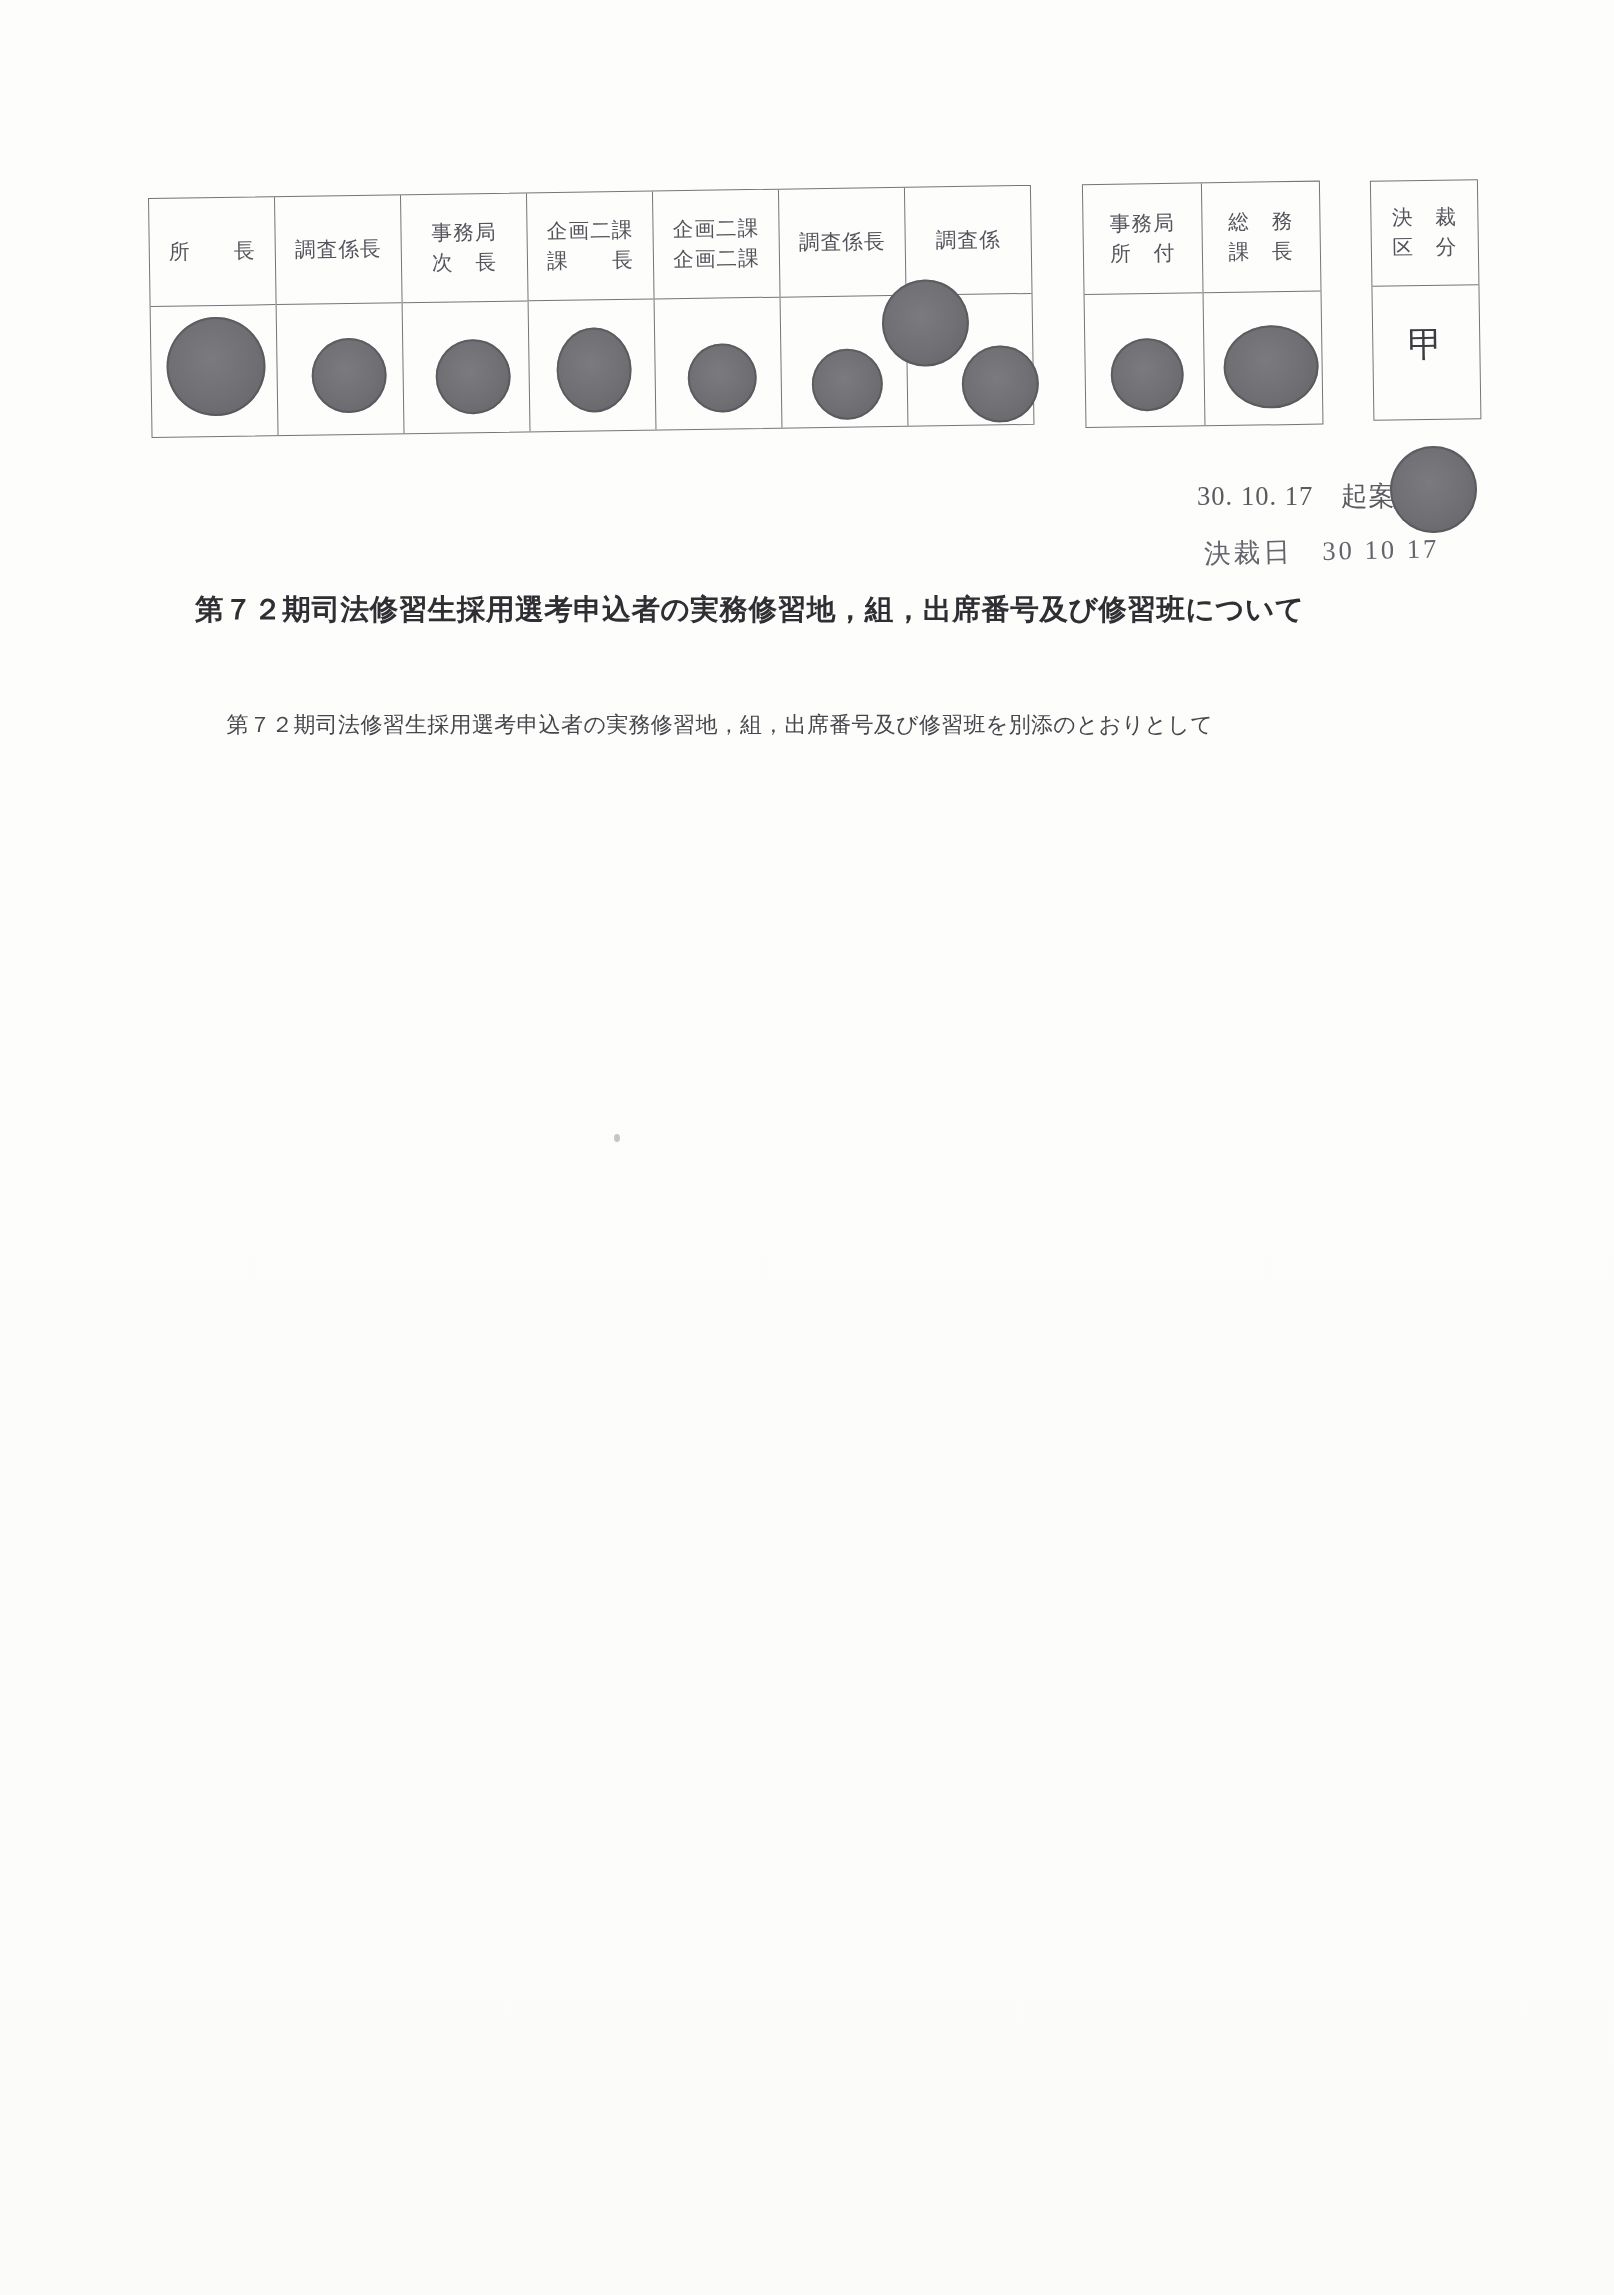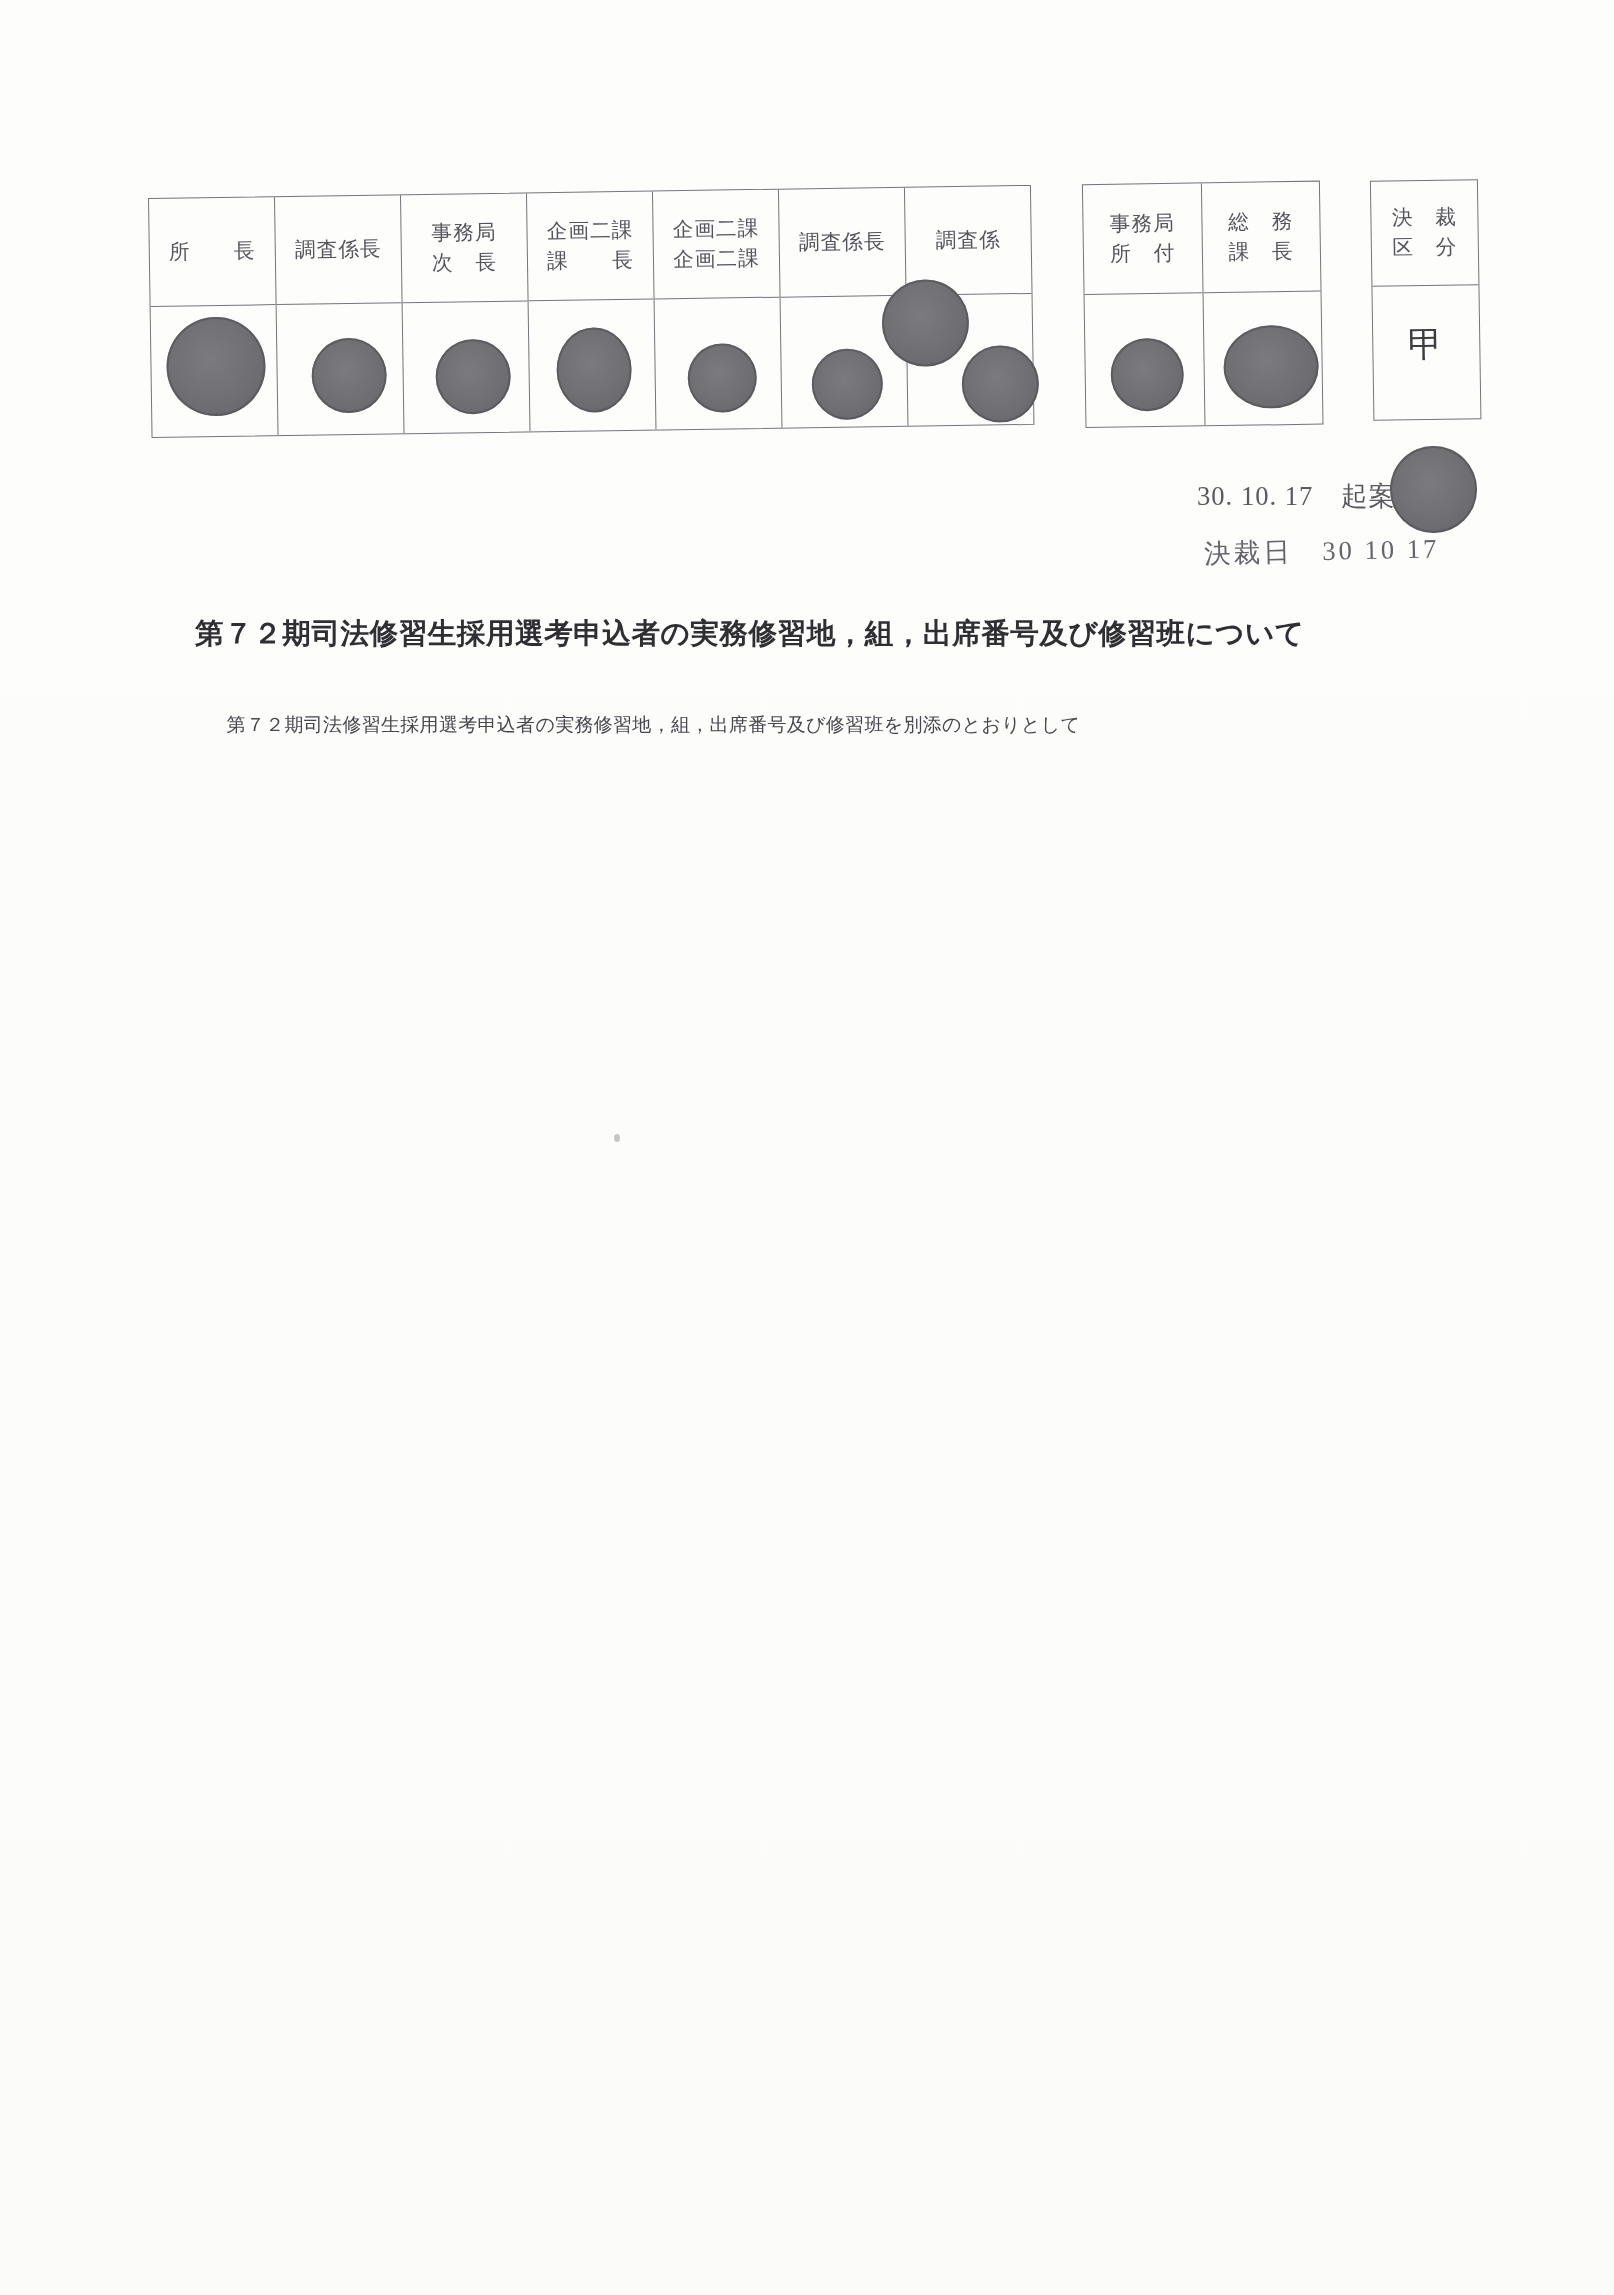--- a/index.html
+++ b/index.html
@@ -65,30 +65,30 @@
     white-space:nowrap;
   }
   .hand-line{
     position:absolute;left:1204px;top:532px;
     color:#50505a;font-size:26.6px;line-height:39px;letter-spacing:3px;
     white-space:nowrap;
     transform:rotate(-1.3deg);
     opacity:0.88;
   }
   .doc-title{
-    position:absolute;left:195px;top:612px;
+    position:absolute;left:195px;top:588px;
     color:#2e2e33;
     font-family:"Liberation Sans","DejaVu Sans",sans-serif;
     font-weight:700;
     font-size:28.6px;line-height:43px;letter-spacing:0.5px;
     white-space:nowrap;
   }
   .doc-body{
     position:absolute;left:199px;top:695px;width:1281px;
-    color:#46464c;font-size:19px;line-height:59px;letter-spacing:0.3px;
+    color:#46464c;font-size:22px;line-height:59px;letter-spacing:0.3px;
   }
   .doc-body .line1{text-indent:27.6px;white-space:nowrap;}
   .doc-body .line2{white-space:nowrap;}
   .speck{
     position:absolute;left:614px;top:1134px;width:5.9px;height:7.9px;
     background:#97979b;border-radius:50%;opacity:0.55;
   }
 </style>
 </head>
 <body>

